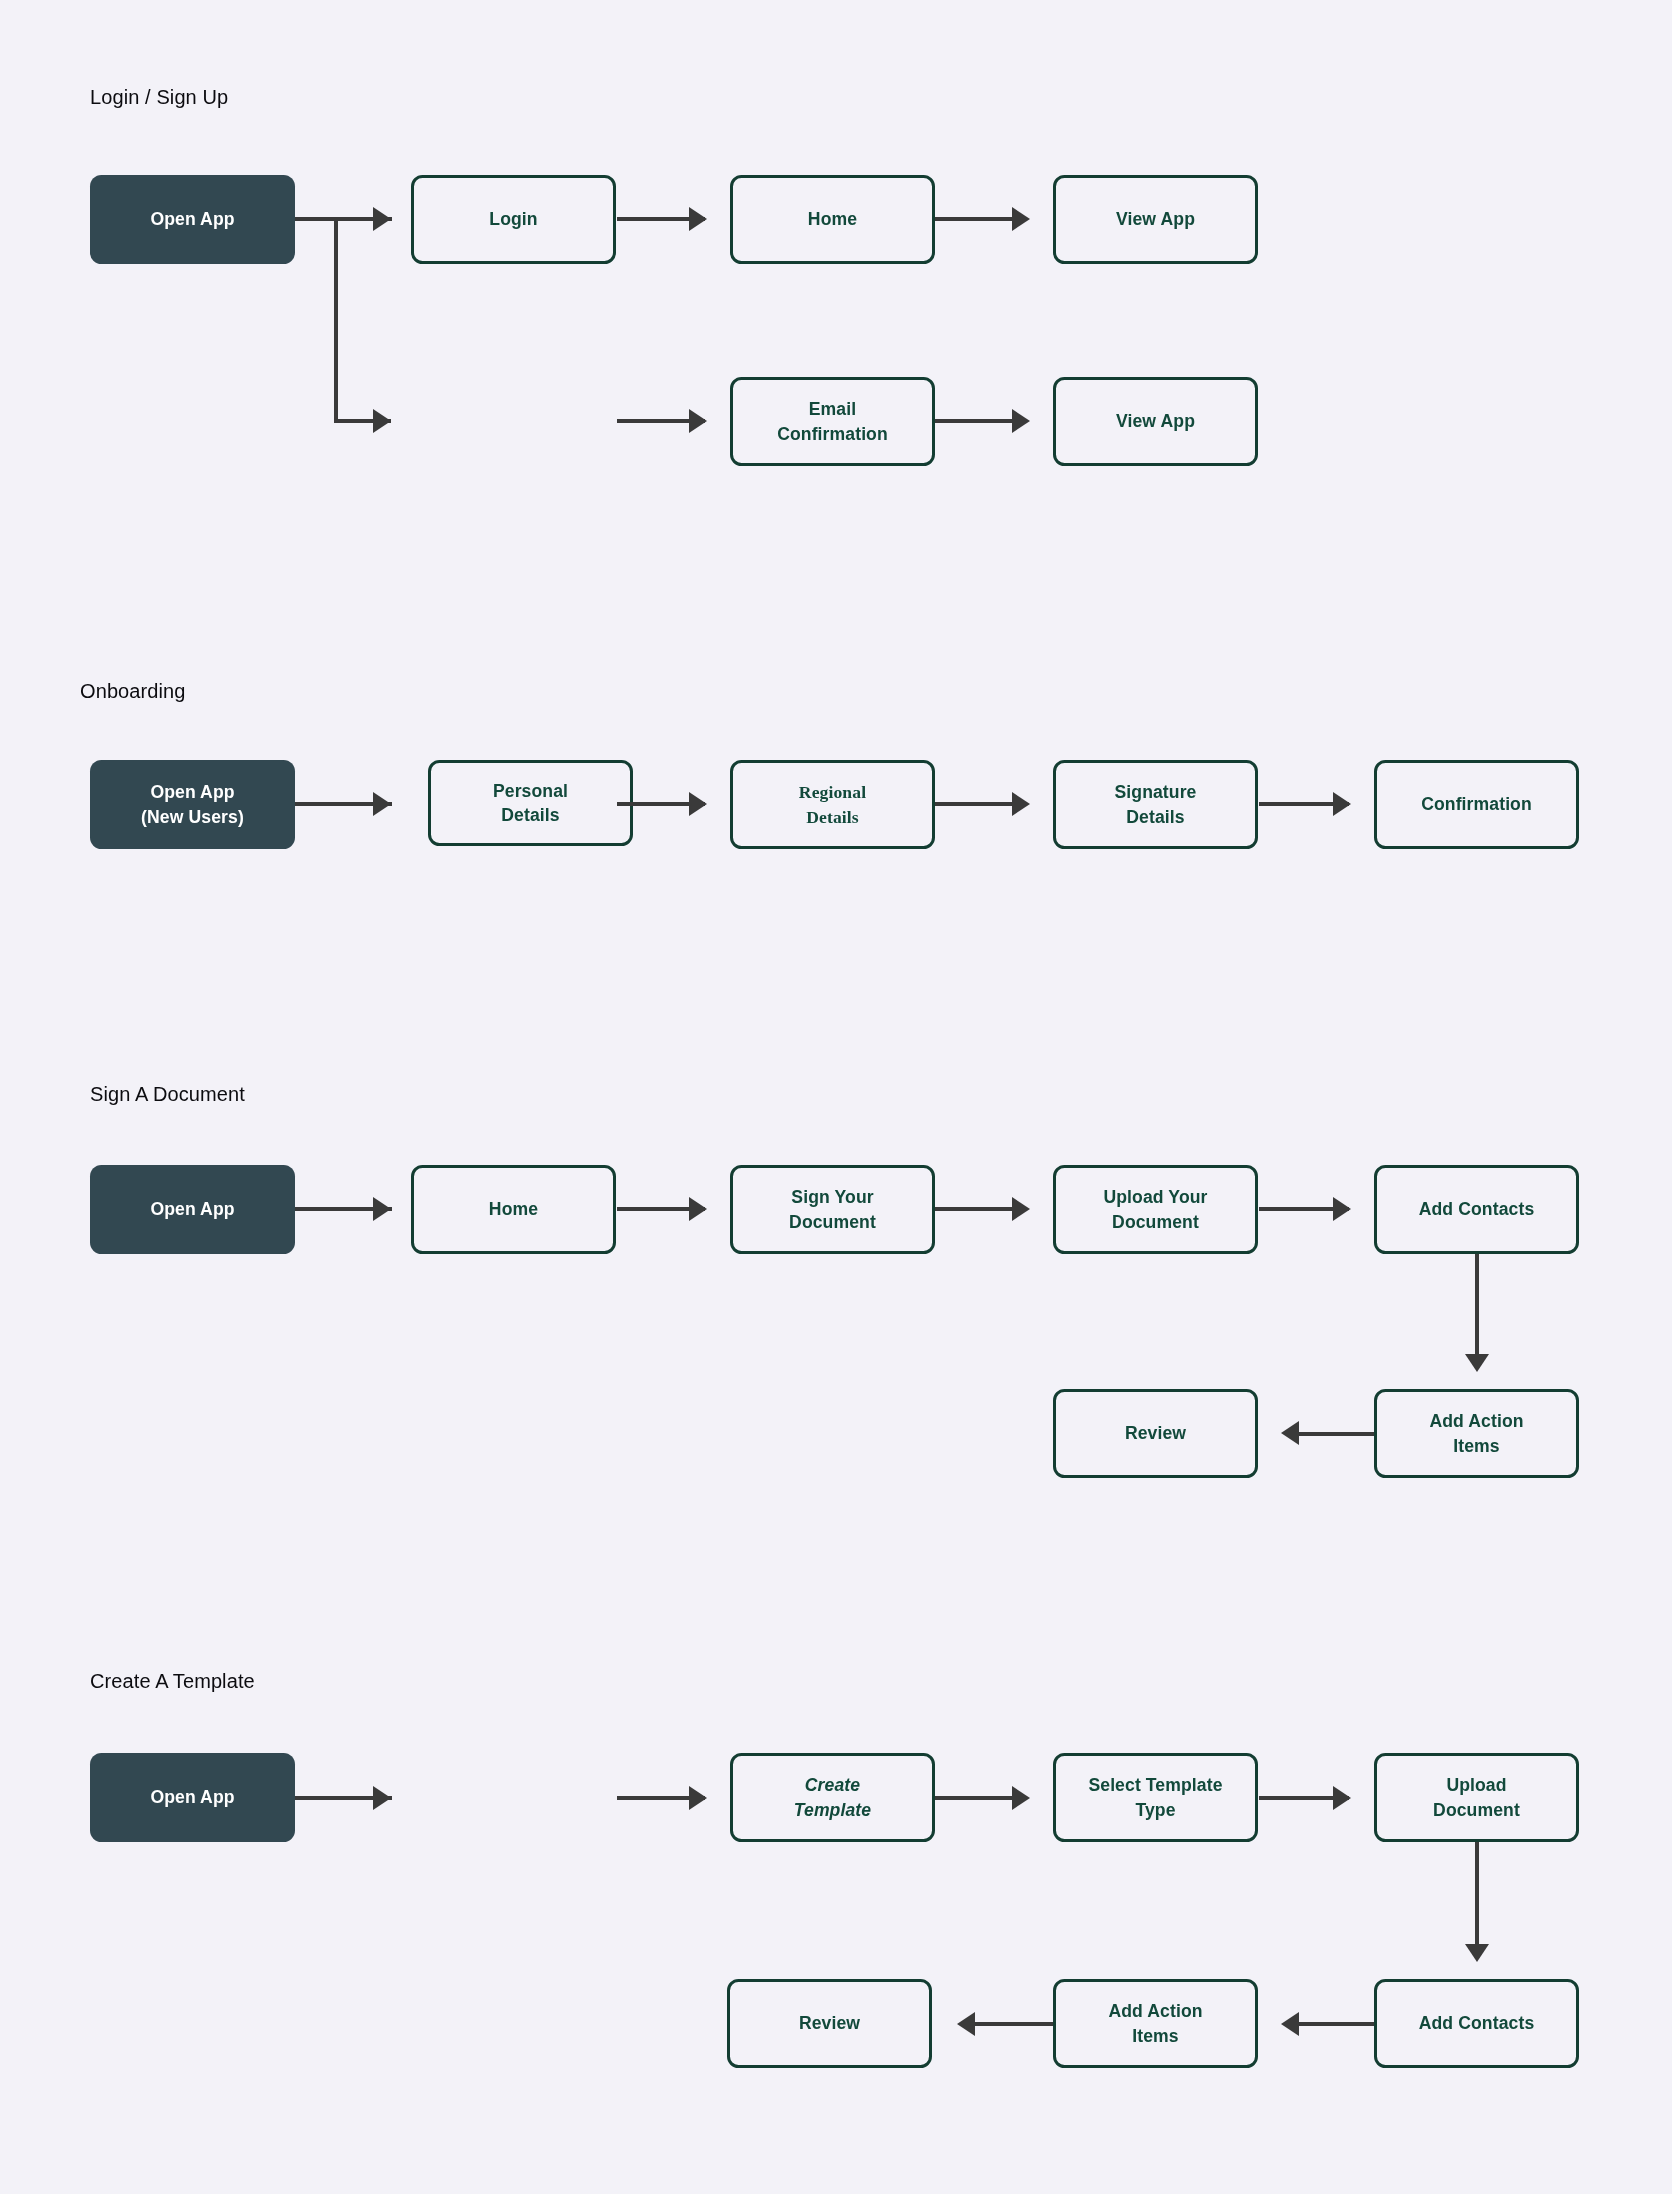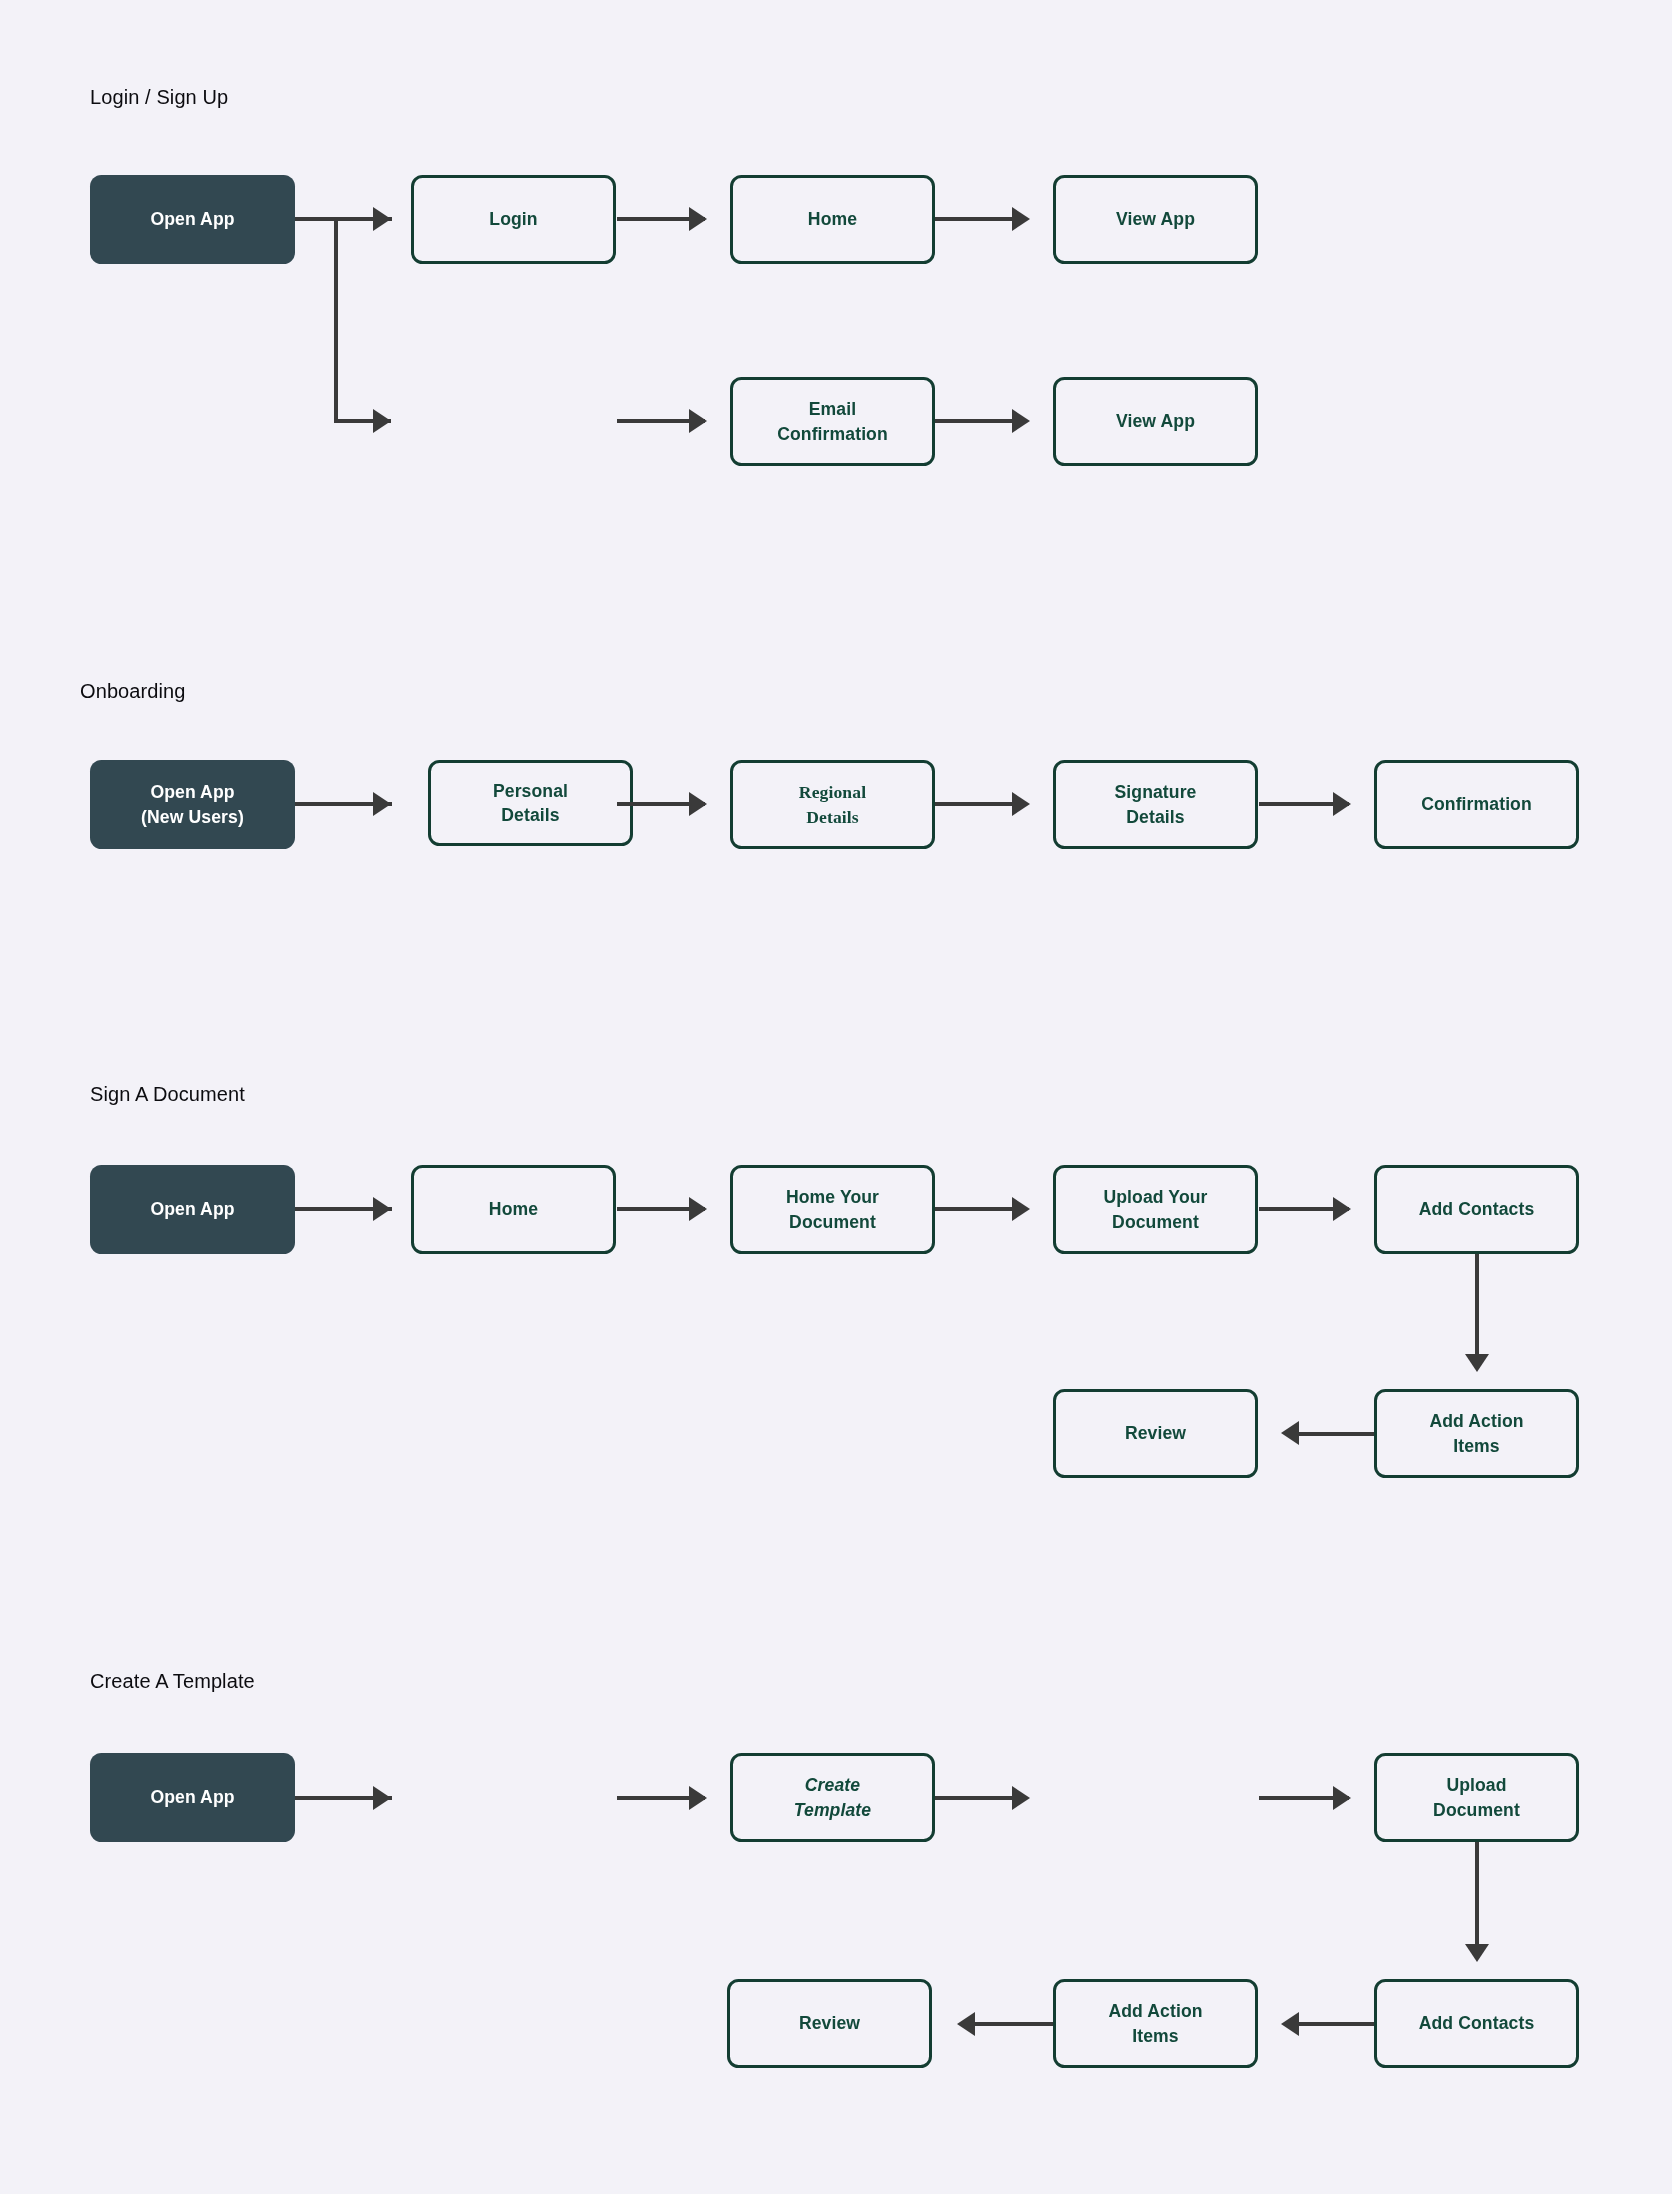--- a/index.html
+++ b/index.html
@@ -151,21 +151,21 @@
 
   <div class="section-title" style="left:90px; top:1083px;">Sign A Document</div>
 
   <div class="node start" style="left:90px; top:1165px; width:205px; height:89px;">
     <span class="label">Open App</span>
   </div>
   <div class="node step" style="left:411px; top:1165px; width:205px; height:89px;">
     <span class="label">Home</span>
   </div>
   <div class="node step" style="left:730px; top:1165px; width:205px; height:89px;">
-    <span class="label">Home Your
+    <span class="label">Sign Your
 Document</span>
   </div>
   <div class="node step" style="left:1053px; top:1165px; width:205px; height:89px;">
     <span class="label">Upload Your
 Document</span>
   </div>
   <div class="node step" style="left:1374px; top:1165px; width:205px; height:89px;">
     <span class="label">Add Contacts</span>
   </div>
 
@@ -194,20 +194,24 @@
 
   <div class="section-title" style="left:90px; top:1670px;">Create A Template</div>
 
   <div class="node start" style="left:90px; top:1753px; width:205px; height:89px;">
     <span class="label">Open App</span>
   </div>
   <div class="node step" style="left:730px; top:1753px; width:205px; height:89px;font-style:italic;">
     <span class="label">Create
 Template</span>
   </div>
+  <div class="node step" style="left:1053px; top:1753px; width:205px; height:89px;">
+    <span class="label">Select Template
+Type</span>
+  </div>
   <div class="node step" style="left:1374px; top:1753px; width:205px; height:89px;">
     <span class="label">Upload
 Document</span>
   </div>
 
   <div class="node step" style="left:727px; top:1979px; width:205px; height:89px;">
     <span class="label">Review</span>
   </div>
   <div class="node step" style="left:1053px; top:1979px; width:205px; height:89px;">
     <span class="label">Add Action

